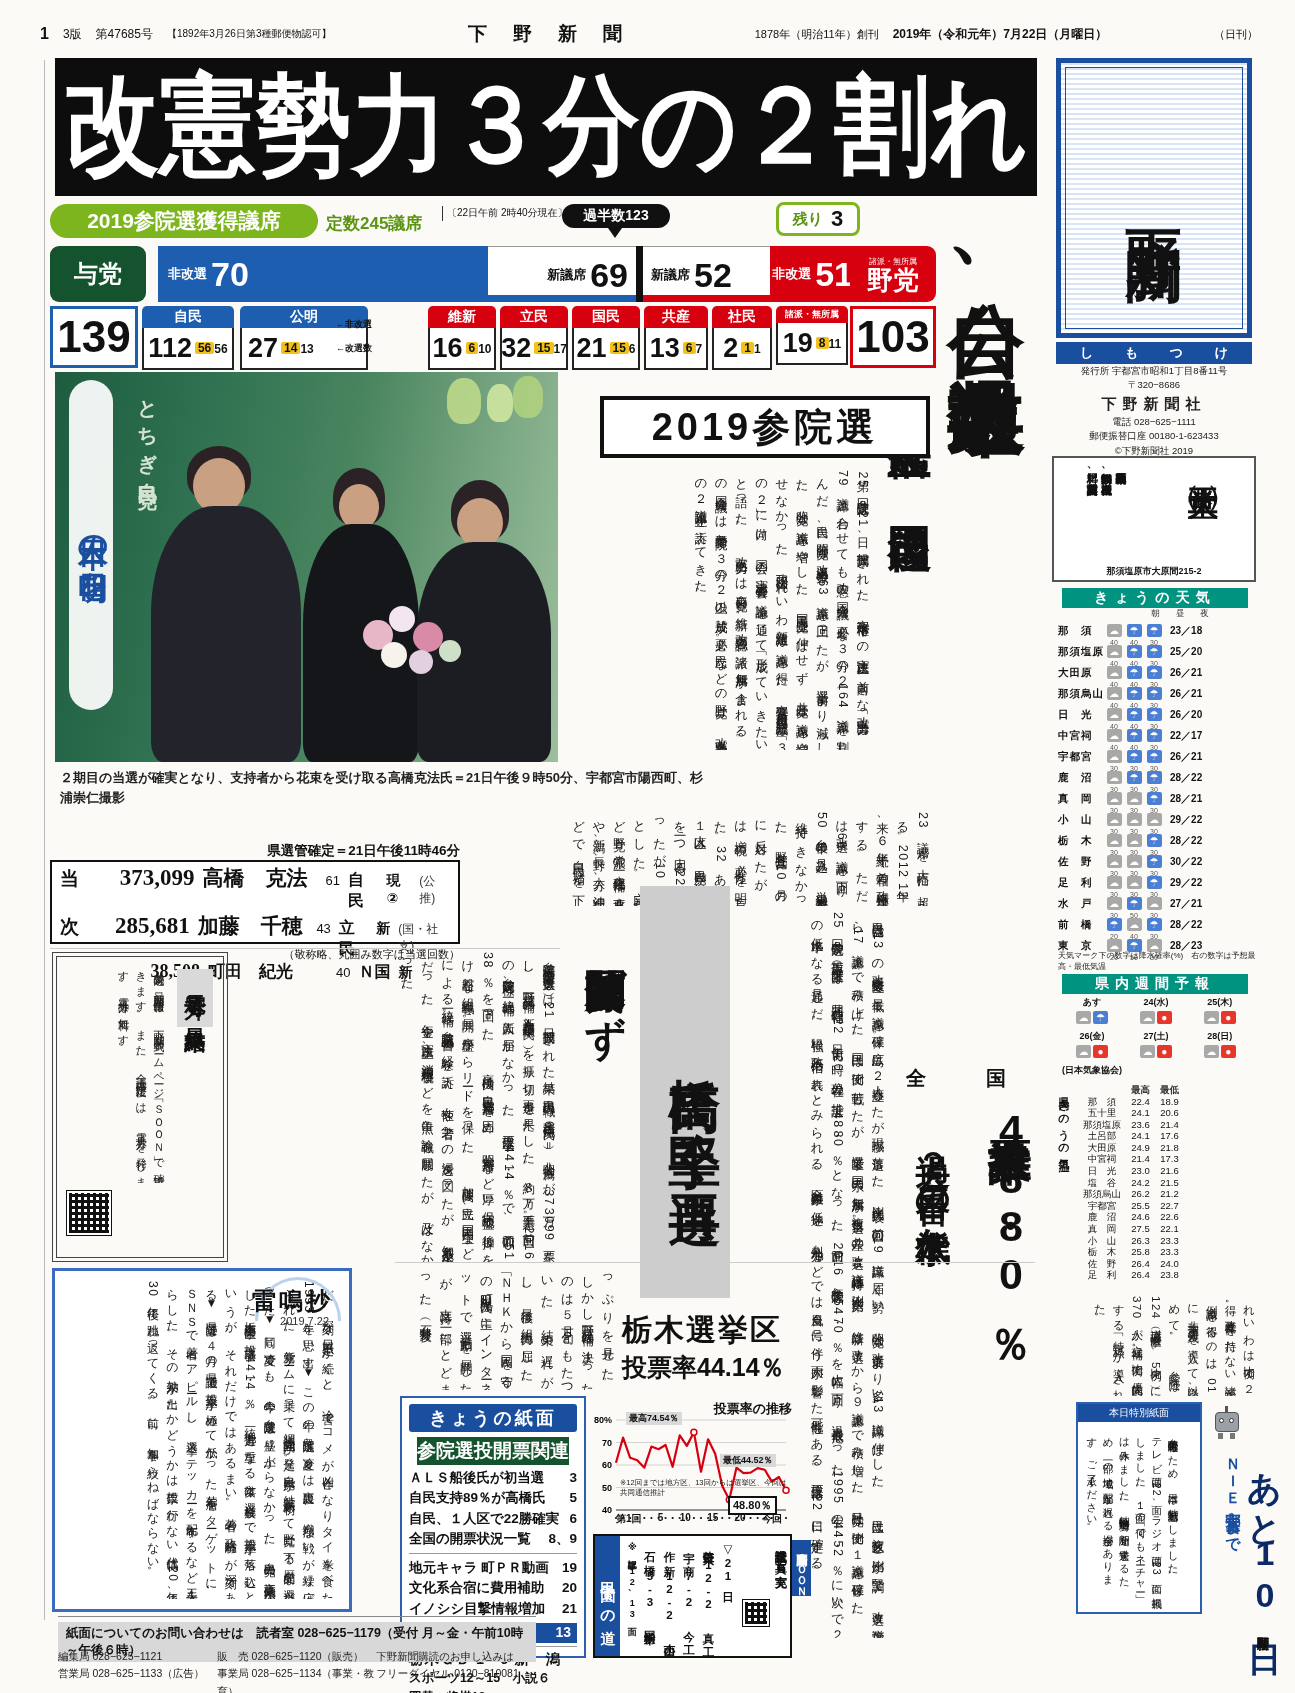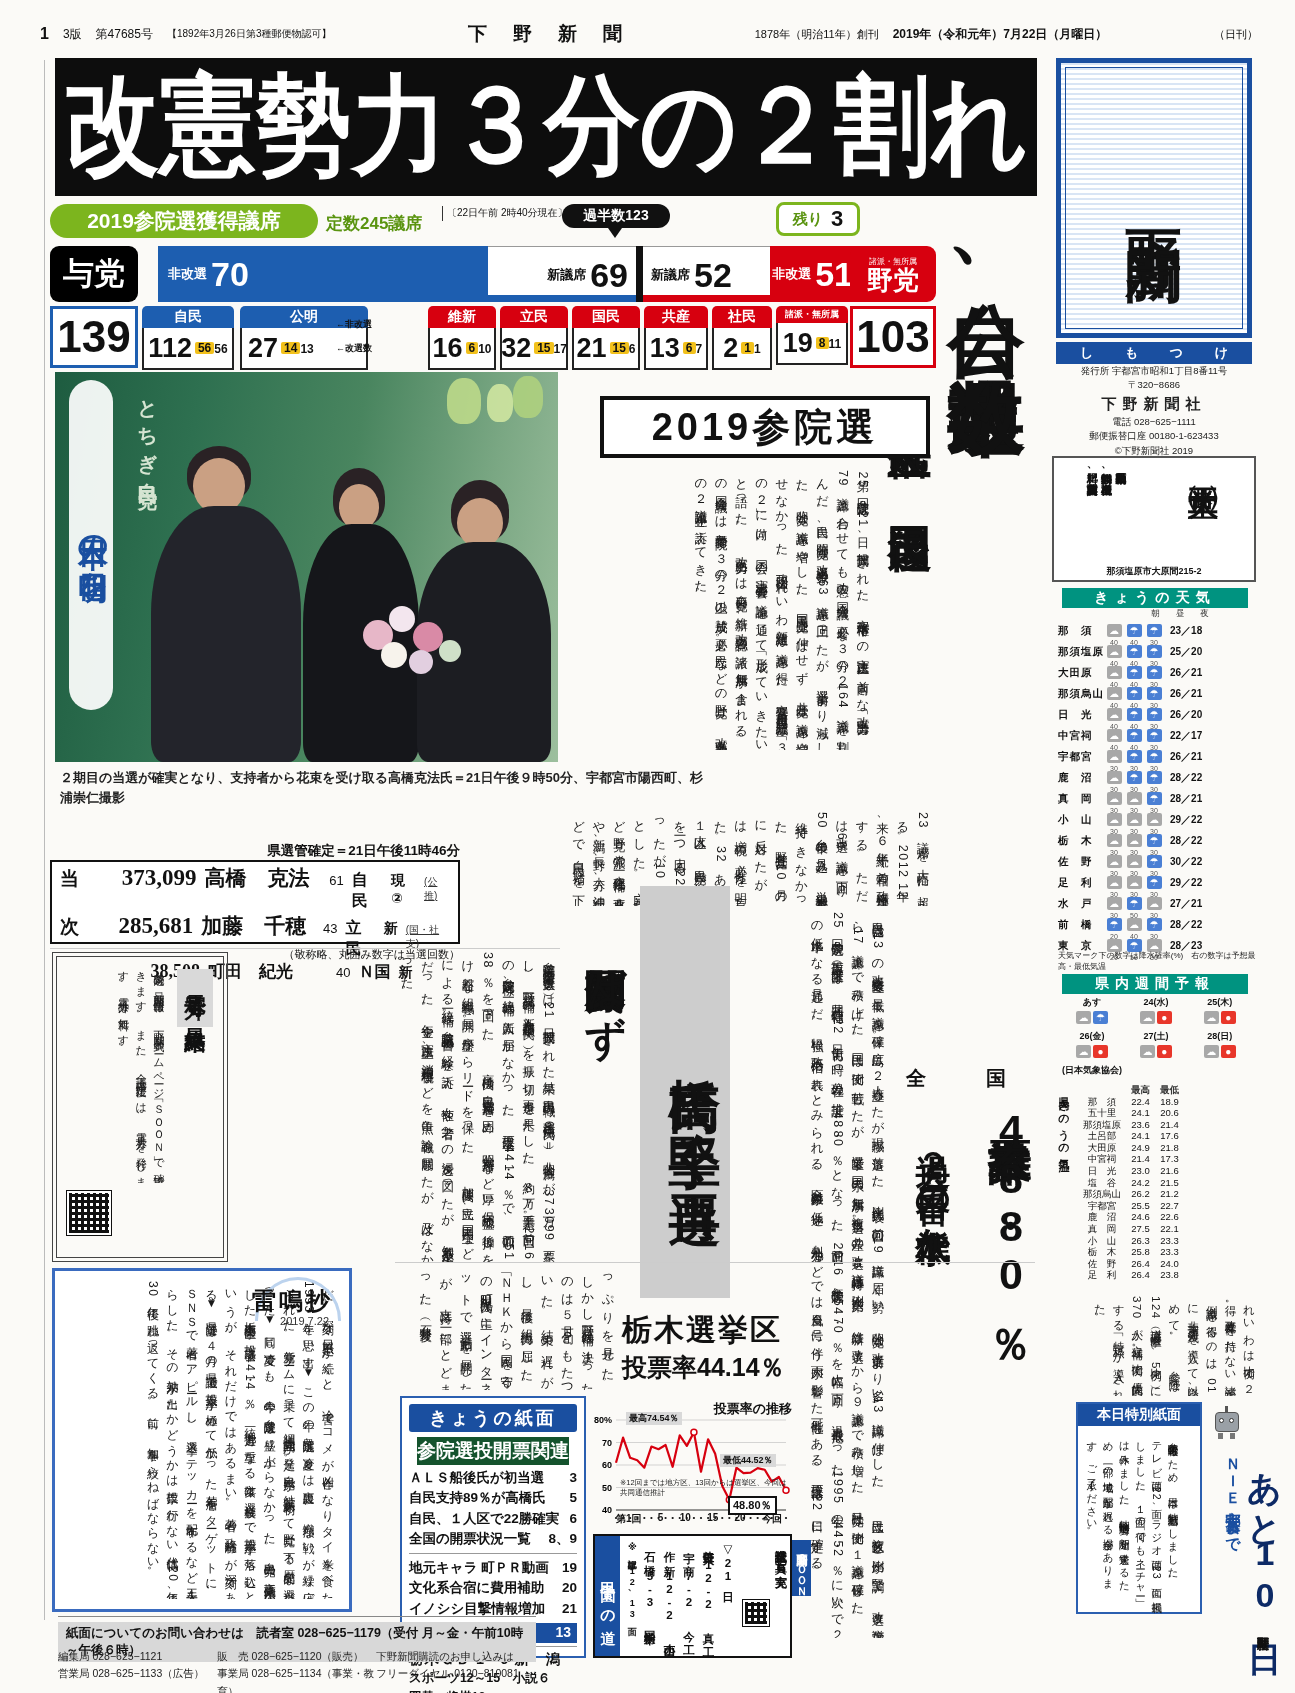--- a/index.html
+++ b/index.html
@@ -20,21 +20,21 @@
   #banner span { font-size:96px; font-weight:900; letter-spacing:0px; transform:scaleY(1.12); white-space:nowrap; }
   
   #info { left:50px; top:202px; width:987px; height:168px; }
   .gr-pill { left:0; top:2px; width:268px; height:34px; background:#7cb51e; color:#fff; border-radius:17px; display:flex; align-items:center; justify-content:center; font-size:21px; font-weight:900; }
   .teisu { left:276px; top:10px; color:#5a9410; font-weight:900; font-size:17px; }
   .asof { left:392px; top:4px; font-size:10px; line-height:1.25; border-left:1px solid #333; border-right:1px solid #333; padding:1px 4px; }
   .kahansu { left:512px; top:2px; width:108px; height:24px; background:#111; color:#fff; border-radius:12px; font-size:14px; font-weight:bold; display:flex; align-items:center; justify-content:center; }
   .kah-tri { left:558px; top:26px; width:0; height:0; border-left:7px solid transparent; border-right:7px solid transparent; border-top:10px solid #111; }
   .nokori { left:726px; top:0px; width:84px; height:34px; border:3px solid #7cb51e; border-radius:8px; background:#fff; display:flex; align-items:center; justify-content:center; gap:8px; font-weight:900; }
   .nokori .lb { color:#5a9410; font-size:15px; } .nokori .n { font-size:22px; }
-  .yoto-box { left:0; top:44px; width:88px; height:56px; background:#000000; border-radius:9px; color:#fff; display:flex; align-items:center; justify-content:center; font-size:31px; font-weight:900; }
+  .yoto-box { left:0; top:44px; width:96px; height:56px; background:#14532d; border-radius:9px; color:#fff; display:flex; align-items:center; justify-content:center; font-size:24px; font-weight:900; }
   .yato-box { left:800px; top:44px; width:86px; height:56px; background:#d7000f; border-radius:9px; color:#fff; display:flex; flex-direction:column; align-items:center; justify-content:center; }
   .yato-box .micro { font-size:8px; } .yato-box .big { font-size:26px; font-weight:900; line-height:1; }
   .num139 { left:0; top:104px; width:88px; height:62px; background:#fff; border:3px solid #1d5eb0; display:flex; align-items:center; justify-content:center; font-size:44px; font-weight:900; }
   .num103 { left:800px; top:104px; width:86px; height:62px; background:#fff; border:3px solid #d7000f; display:flex; align-items:center; justify-content:center; font-size:44px; font-weight:900; }
   #seatbar { left:108px; top:44px; width:703px; height:56px; display:flex; }
   .seg { position:relative; height:100%; display:flex; align-items:center; }
   .seg .lab { font-size:13px; font-weight:bold; } .seg .num { font-size:34px; font-weight:900; line-height:1; }
   .seg-blue { background:#1d5eb0; color:#fff; padding-left:10px; gap:4px; }
   .seg-w69 { background:#fff; color:#111; justify-content:flex-end; padding-right:8px; gap:4px; border-top:1px solid #999; box-shadow:inset 0 -7px 0 #1d5eb0; }
   .seg-div { background:#111; }
@@ -64,21 +64,21 @@
   .mascot { position:absolute; border-radius:45% 45% 40% 40%; background:#bcd98a; opacity:.9; }
   #caption { left:60px; top:768px; width:650px; font-size:13px; line-height:1.55; font-weight:bold; color:#222; }
   
   #res-hd { left:210px; top:842px; width:250px; text-align:right; font-size:13.5px; font-weight:900; }
   #res-box { left:50px; top:860px; width:410px; height:84px; border:2.5px solid #111; background:#fff; padding:2px 8px; display:flex; flex-direction:column; justify-content:space-around; }
   .res-row { display:flex; align-items:baseline; gap:8px; }
   .res-mark { width:24px; font-size:19px; font-weight:900; }
   .res-votes { width:108px; font-size:23px; font-weight:bold; font-family:"Liberation Serif",serif; text-align:right; }
   .res-name { width:120px; font-size:21px; font-weight:900; }
   .res-age { font-size:13px; } .res-party { font-size:16px; font-weight:900; } .res-st { font-size:14px; font-weight:bold; }
-  .res-note { font-size:10px; color:#333;text-decoration:underline; }
+  .res-note { font-size:12px; color:#333; }
   #res-ft { left:150px; top:947px; width:310px; text-align:right; font-size:11px; }
   #gogai { left:52px; top:952px; width:176px; height:310px; border:1px solid #444; outline:1px solid #444; outline-offset:-5px; padding:10px; }
   .gogai-title { position:absolute; right:14px; top:16px; writing-mode:vertical-rl; text-orientation:upright; font-size:21px; font-weight:900; background:#d9d9d9; padding:8px 4px; letter-spacing:2px; }
   .qr { background:
     repeating-linear-gradient(0deg,#111 0 3px,transparent 3px 6px),
     repeating-linear-gradient(90deg,#111 0 3px,#fff 3px 6px); border:2px solid #fff; outline:1px solid #111; }
   
   #raimei { left:52px; top:1268px; width:300px; height:344px; border:3px solid #3a6bbf; background:#fff; padding:10px 12px; }
   .rm-title { position:absolute; right:16px; top:14px; font-size:24px; font-weight:900; letter-spacing:3px; }
   .rm-date { position:absolute; right:20px; top:44px; font-size:11px; color:#333; }
@@ -136,21 +136,21 @@
   .wk-ic { display:flex; justify-content:center; gap:2px; margin-top:2px; }
   .wk-ic .wicon { margin:0; }
   .w-s { background:#e8362a; }
   #temps { left:16px; top:1026px; width:200px; font-size:9.5px; }
   #temps .t-side { position:absolute; left:-2px; top:4px; writing-mode:vertical-rl; text-orientation:upright; font-size:11px; font-weight:900; letter-spacing:2px; }
   #temps table { border-collapse:collapse; margin-left:20px; }
   #temps td { padding:0 5px; line-height:1.22;text-align:center; }
   #temps .hd td { font-weight:bold; color:#333; }
   #rcont { left:10px; top:1238px; width:206px; height:100px; }
   #special { left:34px; top:1344px; width:126px; height:212px; border:2.5px solid #2b5fb0; background:#fff; }
-  #special .hd { background:#1a4fa0; color:#fff; font-size:14px; font-weight:700; text-align:center; padding:2px 0; }
+  #special .hd { background:#1a4fa0; color:#fff; font-size:10px; font-weight:400; text-align:center; padding:2px 0; }
   #special .bd { writing-mode:vertical-rl; text-orientation:mixed; font-size:10.5px; line-height:1.55; padding:8px 6px; height:178px; letter-spacing:1px; }
   #robot { left:170px; top:1346px; width:30px; height:36px; }
   #robot .bodyp { position:absolute; left:3px; top:8px; width:24px; height:20px; background:#9aa0a6; border-radius:4px; border:1px solid #555; }
   #robot .eye { position:absolute; top:14px; width:5px; height:5px; background:#fff; border-radius:50%; border:1px solid #333; }
   #robot .ant { position:absolute; left:13px; top:2px; width:3px; height:6px; background:#555; }
   #robot .leg { position:absolute; top:29px; width:5px; height:6px; background:#777; }
   #nie { left:166px; top:1390px; width:34px; height:170px; writing-mode:vertical-rl; text-orientation:upright; color:#1a4fa0; font-size:15px; font-weight:900; letter-spacing:2px; }
   #ato { left:200px; top:1390px; width:46px; height:240px; writing-mode:vertical-rl; text-orientation:upright; font-size:34px; font-weight:900; letter-spacing:4px; color:#0d2a66; }
   #shimopub { left:212px; top:1570px; writing-mode:vertical-rl; text-orientation:upright; font-size:12px; font-weight:bold; }
   

